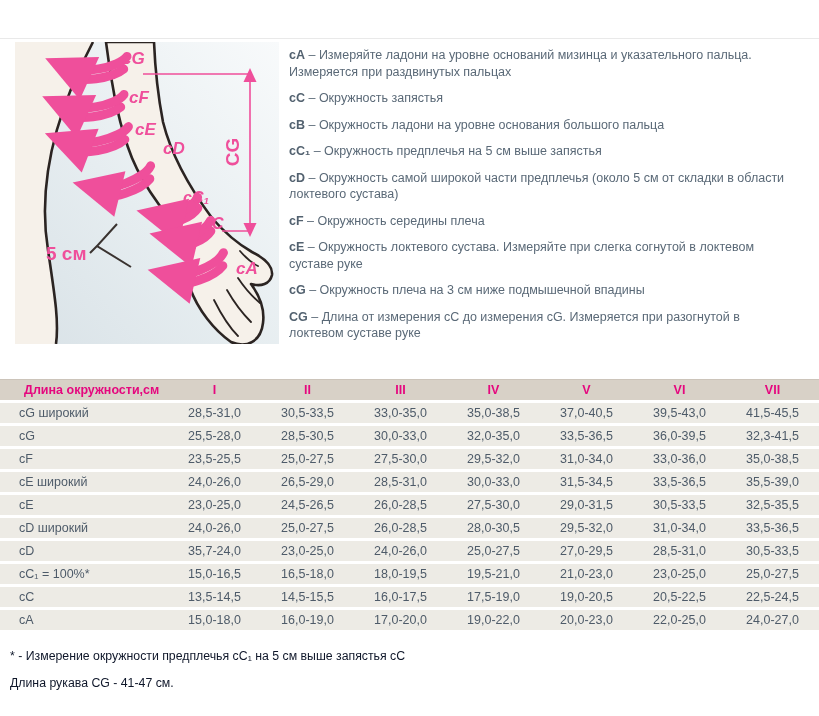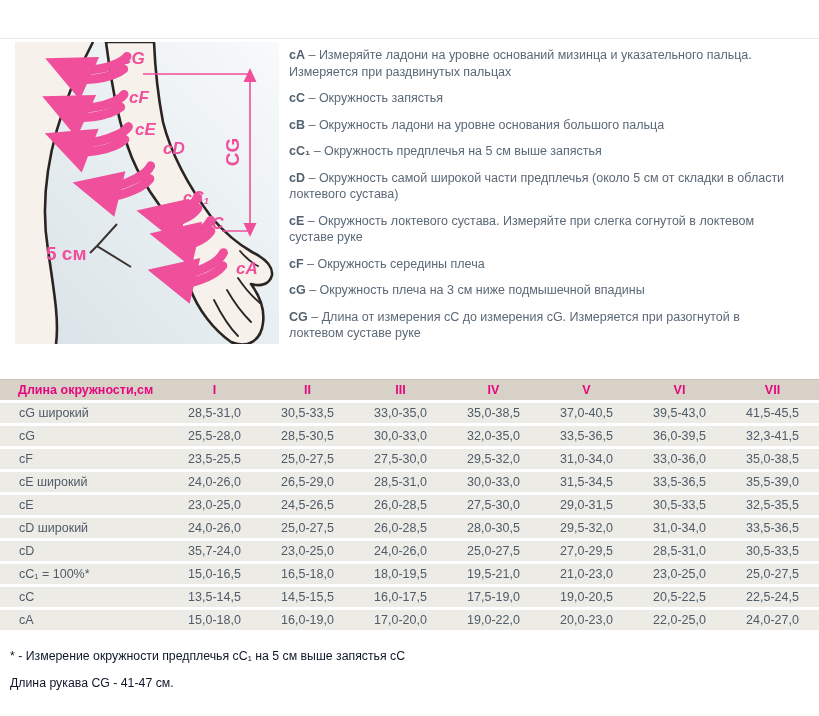--- a/index.html
+++ b/index.html
@@ -16,21 +16,21 @@
   .descriptions b{font-weight:bold;color:#52616f;}
   table.size-table{
     width:819px;table-layout:fixed;border-collapse:separate;border-spacing:0 3px;
     margin-top:24px;font-size:12.5px;
   }
   table.size-table col.c-label{width:168px;}
   table.size-table th{
     background:#d8d1c7;color:#e5077e;font-weight:bold;height:20px;
     text-align:center;border-top:1px solid #ccc4ba;padding:0;
   }
-  table.size-table th:first-child{text-align:left;padding-left:18px;}
+  table.size-table th:first-child{text-align:left;padding-left:24px;}
   table.size-table td{
     background:#edebe5;color:#4e5b69;height:18px;text-align:center;padding:1px 0;
   }
   table.size-table td:first-child{text-align:left;padding-left:19px;}
   .footnotes{margin:16px 0 0 10px;color:#0f172a;font-size:12.3px;}
   .footnotes p{margin:0 0 13px 0;}
   
   .wrap-label{fill:#ef4f9b;font-family:"Liberation Sans",sans-serif;font-style:italic;font-weight:bold;font-size:17px;}
   .wrap-label.small{font-size:16px;}
   .measure-label{fill:#ef4f9b;font-family:"Liberation Sans",sans-serif;font-weight:bold;font-size:19px;}
@@ -132,22 +132,22 @@
       </g>
     </svg>
   </div>
 
   <div class="descriptions">
       <p><b>cA</b><span> – Измеряйте ладони на уровне оснований мизинца и указательного пальца. Измеряется при раздвинутых пальцах</span></p>
       <p><b>cC</b><span> – Окружность запястья</span></p>
       <p><b>cB</b><span> – Окружность ладони на уровне основания большого пальца</span></p>
       <p><b>cC₁</b><span> – Окружность предплечья на 5 см выше запястья</span></p>
       <p><b>cD</b><span> – Окружность самой широкой части предплечья (около 5 см от складки в области локтевого сустава)</span></p>
+      <p><b>cF</b><span> – Окружность середины плеча</span></p>
       <p><b>cE</b><span> – Окружность локтевого сустава. Измеряйте при слегка согнутой в локтевом суставе руке</span></p>
-      <p><b>cF</b><span> – Окружность середины плеча</span></p>
       <p><b>cG</b><span> – Окружность плеча на 3 см ниже подмышечной впадины</span></p>
       <p><b>CG</b><span> – Длина от измерения cC до измерения cG. Измеряется при разогнутой в локтевом суставе руке</span></p>
     </div>
 </div>
 
 <table class="size-table">
   <colgroup>
     <col class="c-label">
       <col>
       <col>

